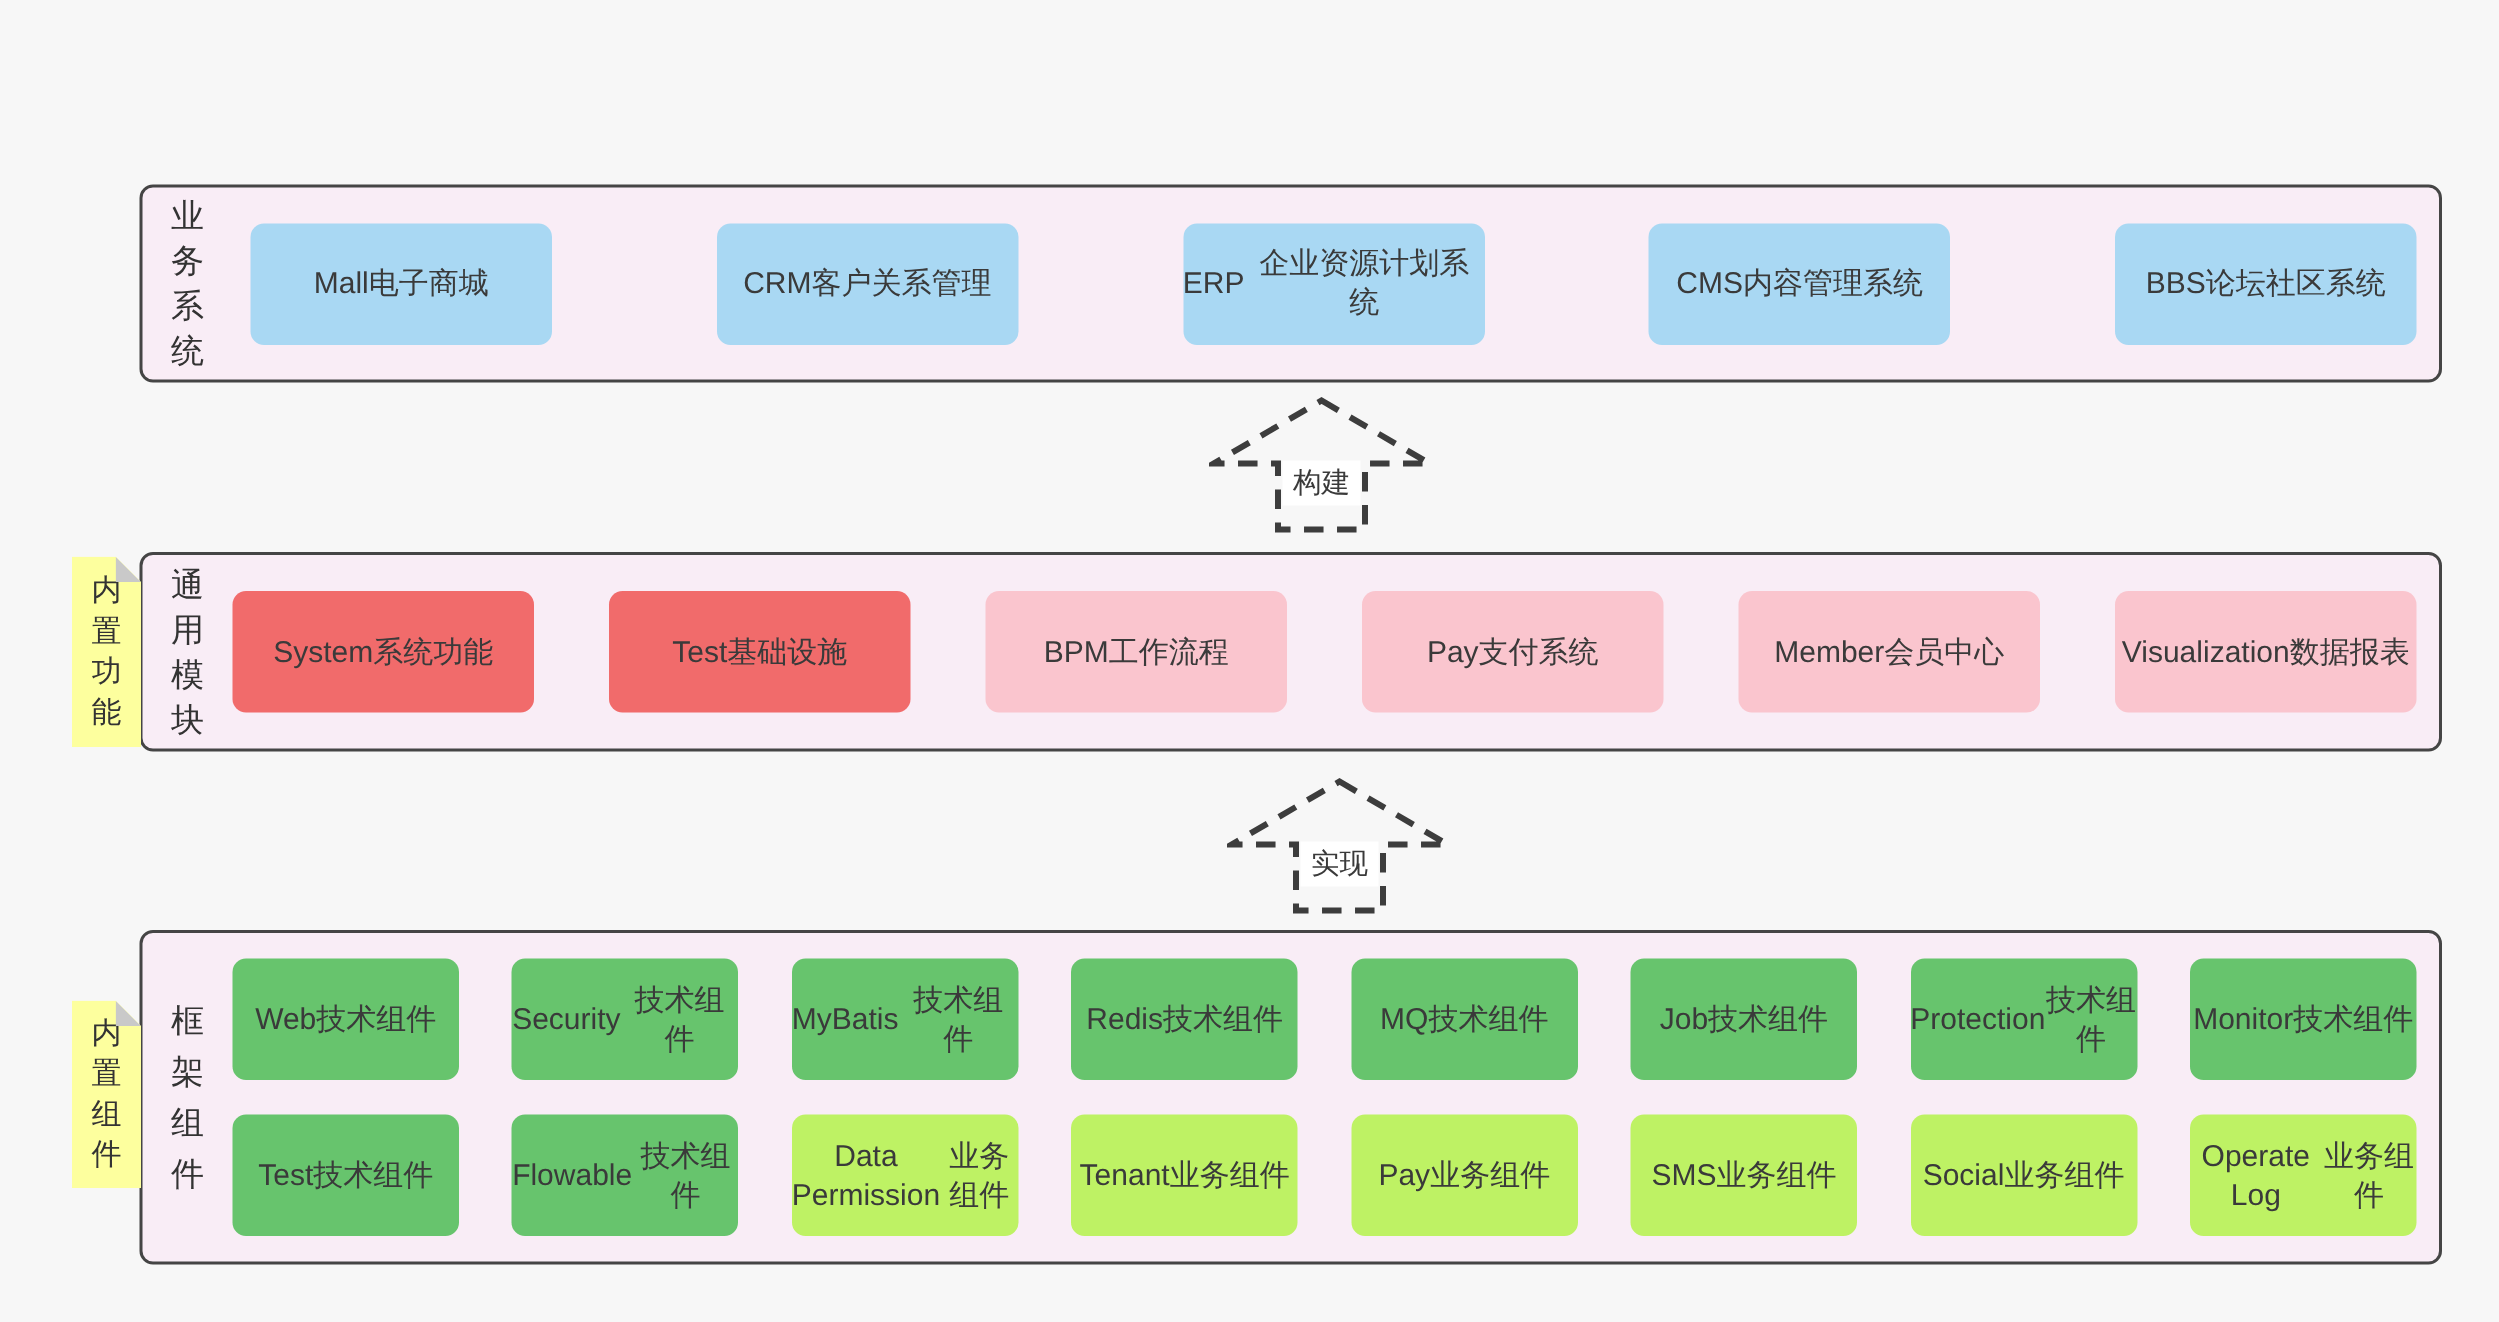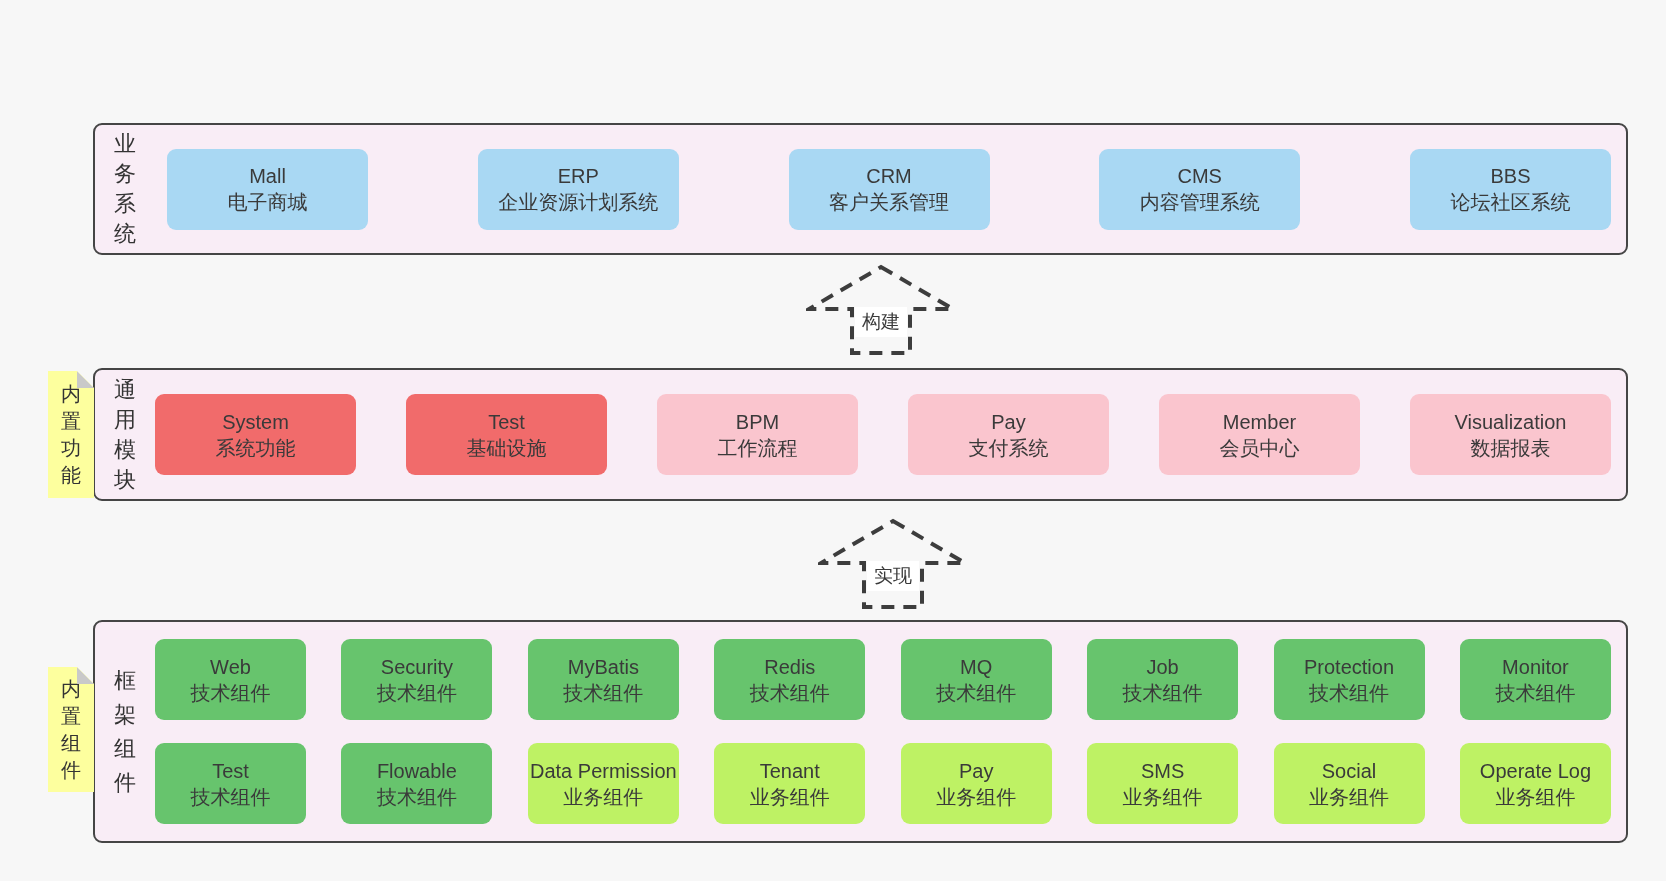--- a/index.html
+++ b/index.html
@@ -27,21 +27,21 @@
     flex:1;display:flex;align-items:center;justify-content:space-between;
     padding-right:15px;
   }
   .boxes-col{
     flex:1;display:flex;flex-direction:column;justify-content:center;
     gap:23px;padding-right:15px;
   }
   .row8{display:flex;justify-content:space-between;}
   .box{
     width:201px;height:81px;border-radius:9px;
-    display:flex;flex-direction:column;align-items:center;justify-content:center;
+    display:flex;flex-direction:row;align-items:center;justify-content:center;
     text-align:center;font-size:20px;line-height:26px;
   }
   .box.small{width:151px;}
   .blue{background:#a9d8f3;}
   .red{background:#f16b6b;}
   .pink{background:#fac5ce;}
   .green{background:#67c46d;}
   .lightgreen{background:#bef264;}
   .note{
     position:absolute;left:48px;width:46px;z-index:3;
@@ -71,26 +71,26 @@
 <div class="layer" id="layer-business">
   <div class="layer-label">
     <div class="vtext">业务系统</div>
   </div>
   <div class="boxes">
     <div class="box blue">
       <div>Mall</div>
       <div>电子商城</div>
     </div>
     <div class="box blue">
+      <div>CRM</div>
+      <div>客户关系管理</div>
+    </div>
+    <div class="box blue">
       <div>ERP</div>
       <div>企业资源计划系统</div>
-    </div>
-    <div class="box blue">
-      <div>CRM</div>
-      <div>客户关系管理</div>
     </div>
     <div class="box blue">
       <div>CMS</div>
       <div>内容管理系统</div>
     </div>
     <div class="box blue">
       <div>BBS</div>
       <div>论坛社区系统</div>
     </div>
   </div>

